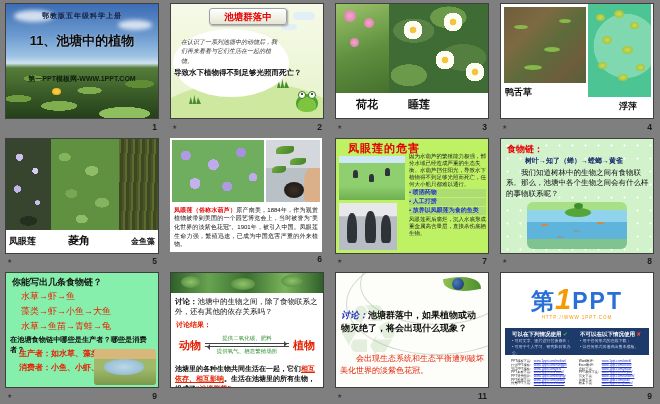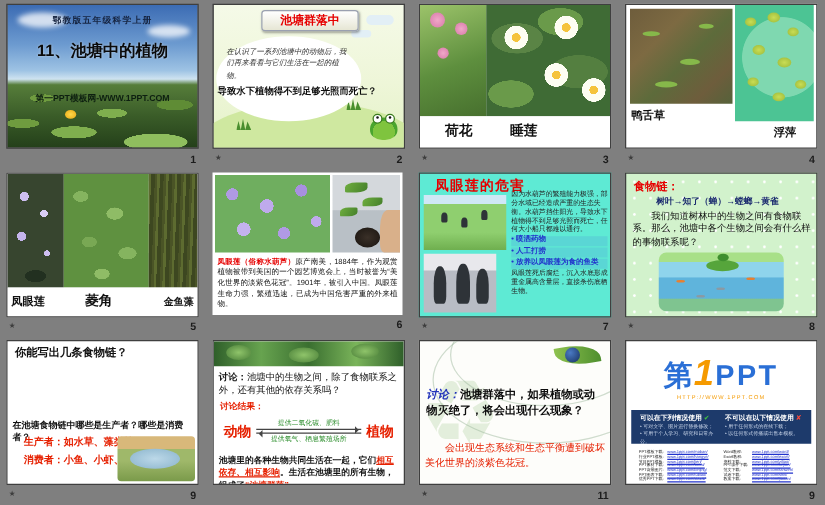--- a/index.html
+++ b/index.html
@@ -2,21 +2,21 @@
 <html><head>
 <meta charset="utf-8">
 <style>
   html,body{margin:0;padding:0;}
   body{width:660px;height:404px;overflow:hidden;background:#7f7f7f;
        font-family:"Liberation Sans","DejaVu Sans",sans-serif;}
   .sorter{display:grid;grid-template-columns:repeat(4,165px);grid-template-rows:repeat(3,1fr);
           width:660px;height:404px;}
   .cell{position:relative;}
   .thumb{position:relative;width:152px;height:114px;margin:3px 0 0 5px;border:1px solid #3f3f3f;
-         overflow:hidden;background:#e5e5e5;}
+         overflow:hidden;background:#1d4ed8;}
   .meta{width:154px;margin-left:5px;height:15px;display:flex;align-items:center;
         justify-content:space-between;padding:0 2px;box-sizing:border-box;}
   .star{font-size:6px;color:#3d3d3d;line-height:1;}
   .pagenum{font-size:8.5px;font-weight:bold;color:#1c1c1c;}
   .abs{position:absolute;}
 
   
   .s1{background:linear-gradient(180deg,#3c6cb4 0%,#6d9bd0 28%,#9ec3e4 46%,#cfe3f0 52%,
       #567d3a 56%,#3a5c28 78%,#24401a 100%);}
   .s1 .cloud{position:absolute;background:rgba(255,255,255,.75);border-radius:50%;filter:blur(2px);}
@@ -113,21 +113,21 @@
       background:linear-gradient(180deg,#d4d8dc 0 45%,#b9c0c6 46% 100%);}
   .s6 .leaf{position:absolute;background:linear-gradient(120deg,#6fae3f,#447f2a);border-radius:50% 10%;}
   .s6 .root{position:absolute;left:18px;bottom:4px;width:20px;height:16px;border-radius:50%;
       background:radial-gradient(#3a3028,#191410);}
   .s6 .hand{position:absolute;right:0;bottom:0;width:16px;height:34px;border-radius:40% 0 0 20%;
       background:#d9b08a;}
   .s6 .txt{left:4px;right:4px;top:68px;font-size:6px;line-height:1.45;color:#101010;text-align:justify;}
   .s6 .lead{color:#e60000;font-weight:bold;}
 
   
-  .s7{background:#5eead4;}
+  .s7{background:#bef264;}
   .s7 .ttl{top:2px;left:12px;font-size:11px;font-weight:bold;color:#e60000;letter-spacing:1px;}
   .s7 .ph1{left:3px;top:17px;width:66px;height:44px;background:linear-gradient(180deg,#cfe8f5 0 16%,
       #8fcf6f 17% 68%,#6faf4f 100%);}
   .s7 .fig{position:absolute;background:#2e3338;border-radius:45% 45% 20% 20%;}
   .s7 .ph2{left:3px;top:64px;width:58px;height:47px;
       background:linear-gradient(180deg,#e8e8ec 0 28%,#b8bcc4 29% 100%);}
   .s7 .txt{left:73px;right:2px;top:14px;font-size:5.5px;line-height:1.3;color:#222;}
   .s7 .bullet{color:#2233cc;font-weight:bold;font-size:6px;background:rgba(70,90,220,.14);
       display:block;margin:1px 0;}
   .s7 .bullet::before{content:"• ";}
@@ -139,21 +139,21 @@
   .s8 .chain{top:17px;left:24px;font-size:7px;font-weight:bold;color:#1a2a6e;}
   .s8 .para{top:29px;left:5px;right:4px;font-size:7.5px;color:#0e0e0e;line-height:1.4;text-indent:2em;}
   .s8 .illus{left:26px;top:63px;width:100px;height:47px;border-radius:6px;overflow:hidden;
       background:linear-gradient(180deg,#a8e088 0 16%,#8fd4ec 17% 42%,#5fb4dc 43% 78%,#7fc490 79%);}
   .s8 .pad{position:absolute;left:38px;top:6px;width:26px;height:9px;border-radius:50%;background:#56a53b;}
   .s8 .frg{position:absolute;left:47px;top:1px;width:9px;height:6px;border-radius:50%;background:#3f8f2f;}
   .s8 .fish{position:absolute;width:7px;height:2.5px;border-radius:50%;background:#e88030;}
   .s8 .fish.g{background:#8a9aa4;}
 
   
-  .s9{background:#ffffff;text-decoration:underline;}
+  .s9{background:#86efac;text-decoration:underline;}
   .s9 .q1{top:3px;left:6px;font-size:9px;font-weight:bold;color:#111;}
   .s9 .chains{top:16px;left:15px;font-size:9px;color:#e62000;line-height:1.65;}
   .s9 .q2{top:62px;left:4px;font-size:7.2px;font-weight:bold;color:#111;}
   .s9 .prod{top:75px;left:13px;font-size:8px;font-weight:bold;color:#e62000;}
   .s9 .cons{top:89px;left:13px;font-size:8px;font-weight:bold;color:#e62000;}
   .s9 .illus{right:2px;bottom:2px;width:62px;height:36px;border-radius:3px;
       background:linear-gradient(180deg,#d8b87a 0 28%,#9fb86a 29% 55%,#7a9a4a 100%);}
   .s9 .pond{position:absolute;left:10px;top:10px;width:40px;height:16px;border-radius:50%;
       background:radial-gradient(#bcd8e8,#8ab4cc);}
 
@@ -388,20 +388,25 @@
     </div>
     <div class="meta">
       <span class="star">★</span>
       <span class="pagenum">8</span>
     </div>
   </div>
 
   <div class="cell">
     <div class="thumb s9">
       <div class="abs q1">你能写出几条食物链？</div>
+      <div class="abs chains">
+        <div>水草→虾→鱼</div>
+        <div>藻类→虾→小鱼→大鱼</div>
+        <div>水草→鱼苗→青蛙→龟</div>
+      </div>
       <div class="abs q2">在池塘食物链中哪些是生产者？哪些是消费者？</div>
       <div class="abs prod">生产者：如水草、藻类等。</div>
       <div class="abs cons">消费者：小鱼、小虾、龟等。</div>
       <div class="abs illus">
         <span class="pond"></span>
       </div>
     </div>
     <div class="meta">
       <span class="star">★</span>
       <span class="pagenum">9</span>

